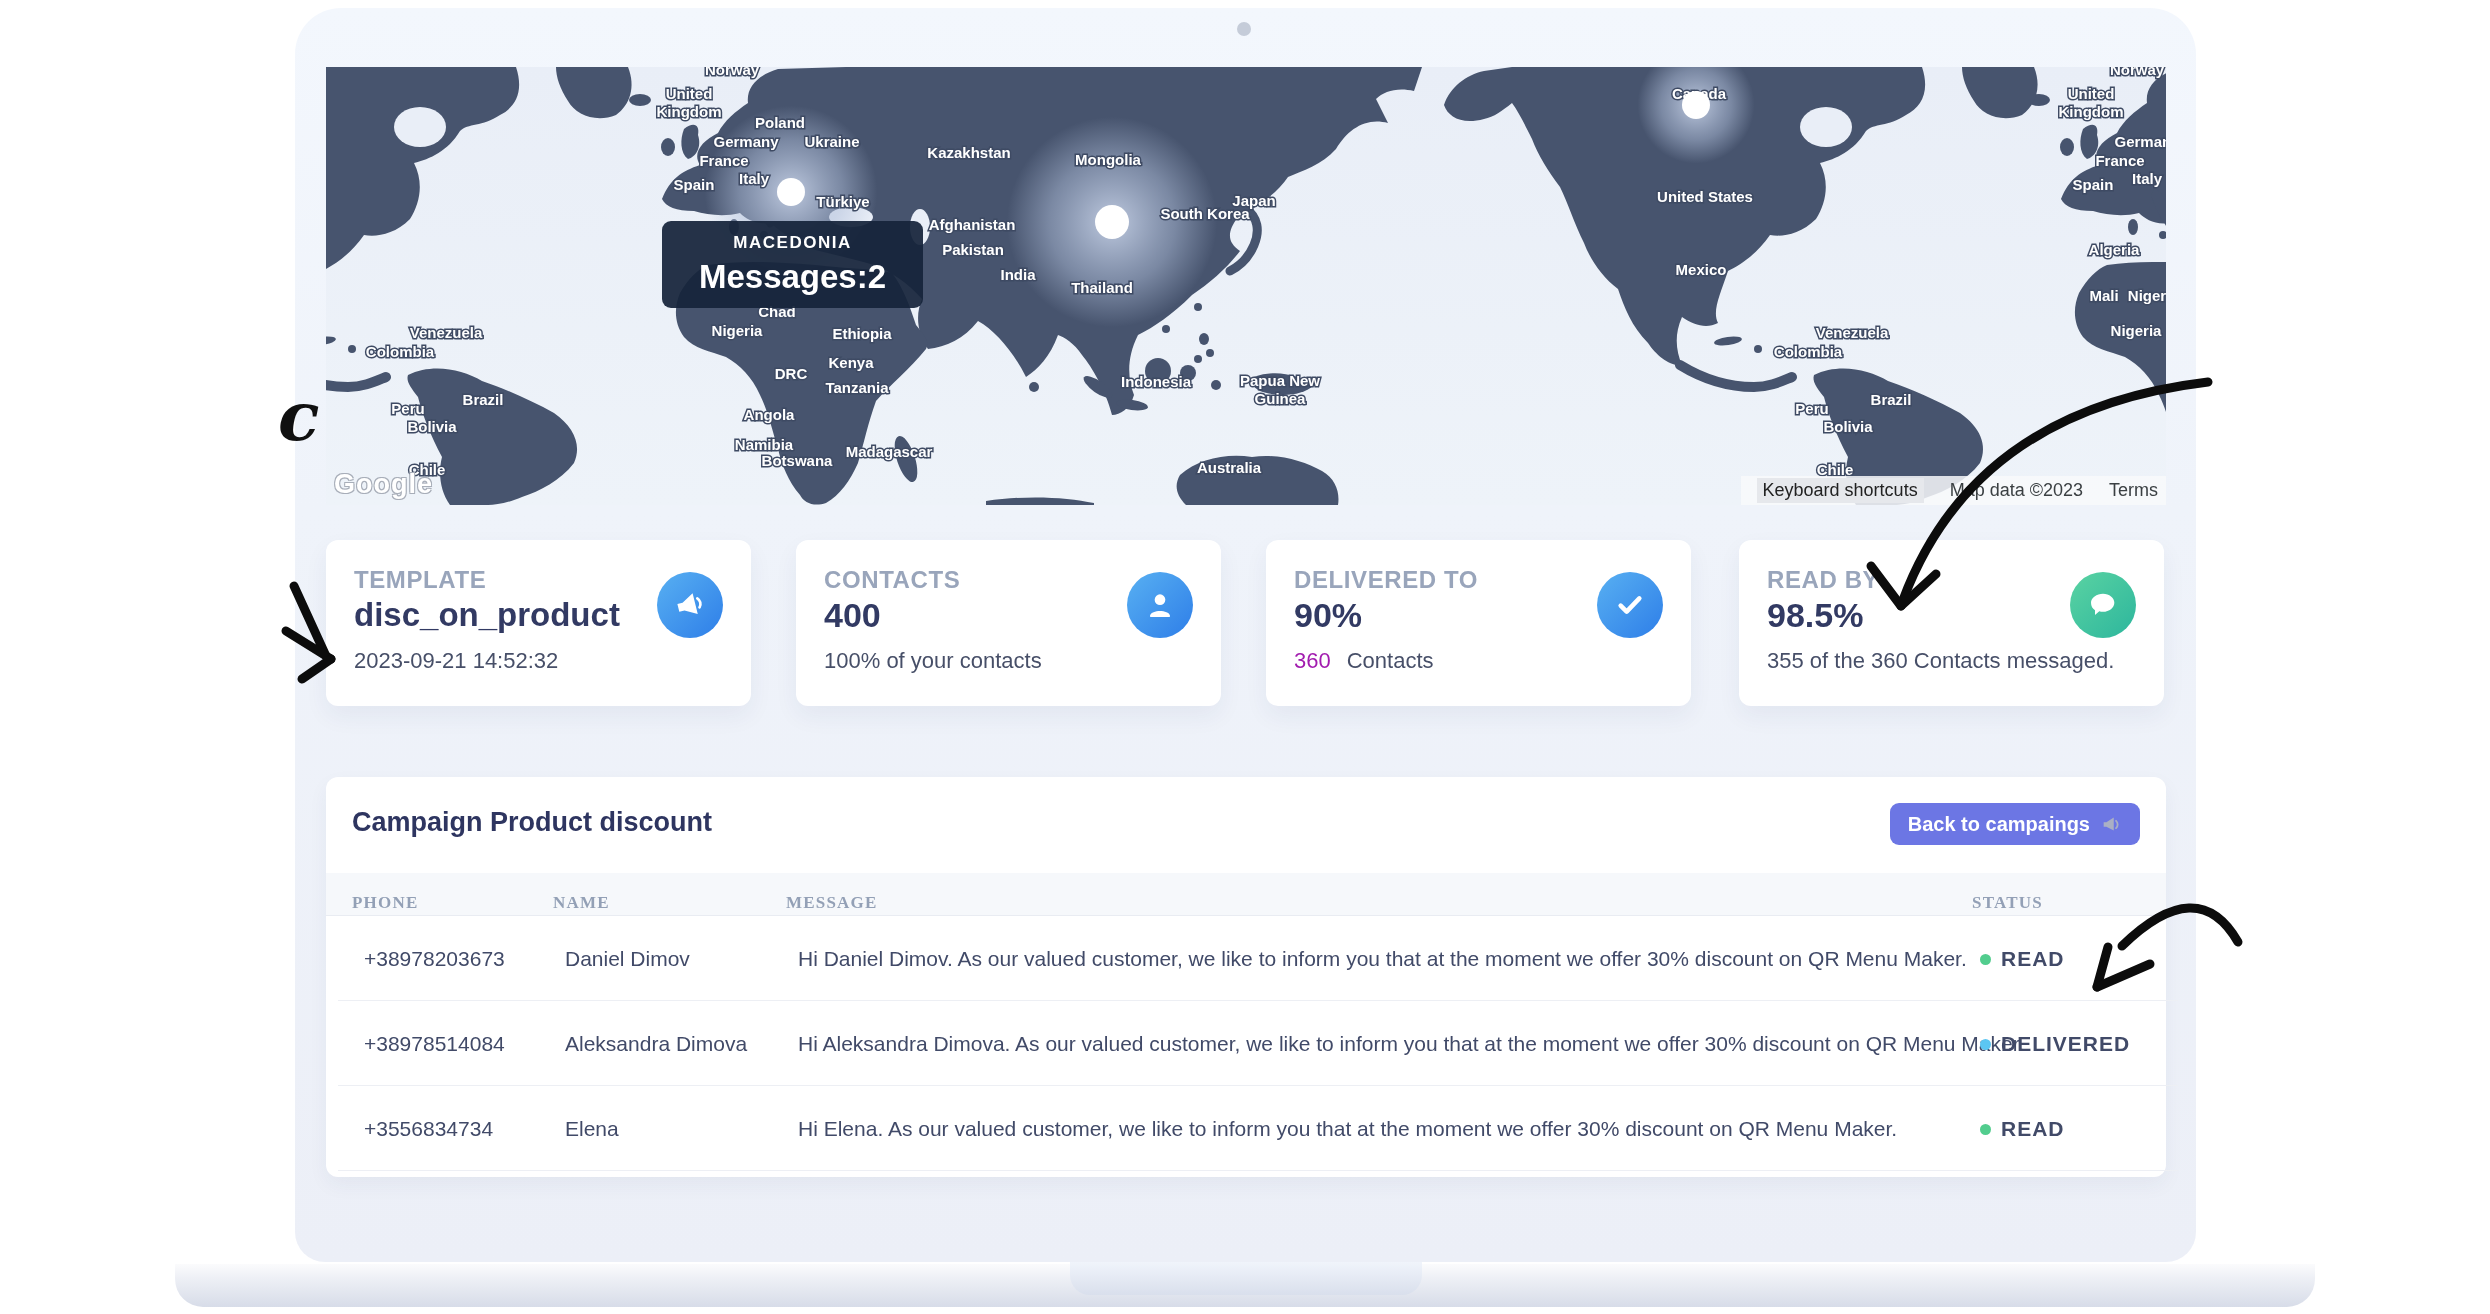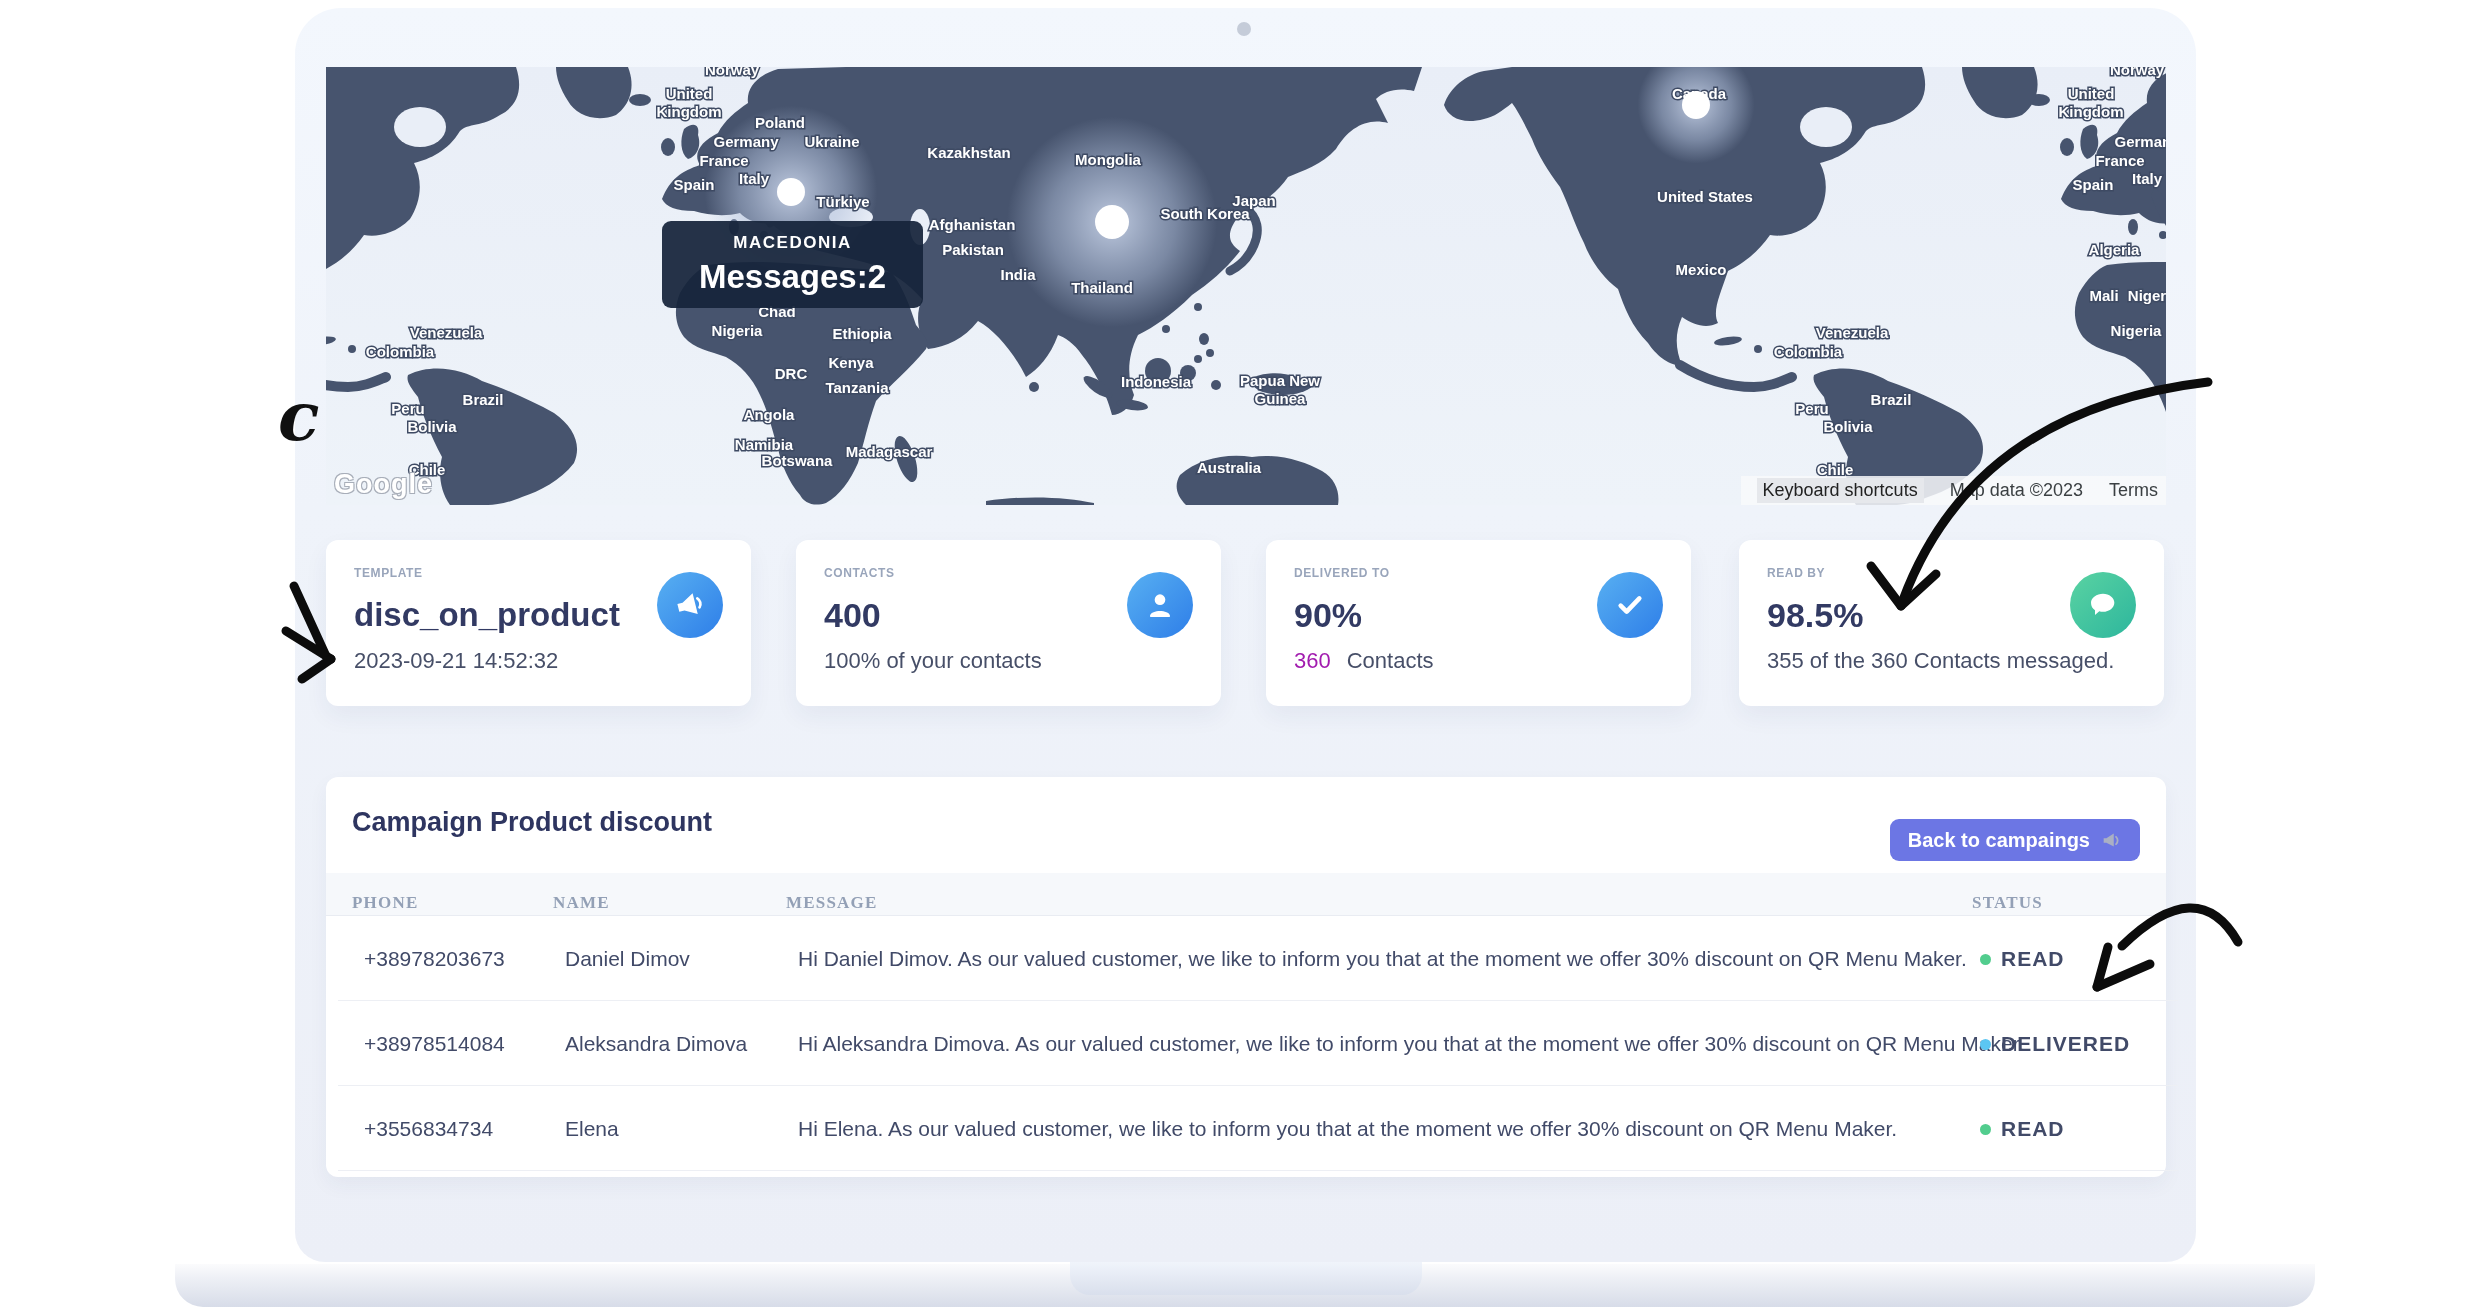--- a/index.html
+++ b/index.html
@@ -33,35 +33,35 @@
       letter-spacing:1px;
       text-shadow:1px 1px 0 #a8aeb9,-1px 1px 0 #a8aeb9,1px -1px 0 #a8aeb9,-1px -1px 0 #a8aeb9;}
   .attrib{position:absolute;right:0;top:409px;height:29px;display:flex;align-items:center;
           gap:26px;padding:0 8px 0 16px;background:rgba(248,249,251,0.85);
           font-size:18px;color:#3b4043;}
   .attrib .chip{background:#e6e8ec;padding:2px 6px;color:#222;}
 
   
   .card{position:absolute;top:540px;width:425px;height:166px;background:#fff;border-radius:12px;
         box-shadow:0 10px 24px rgba(40,55,100,0.06);}
-  .card .label{position:absolute;left:28px;top:26px;font-size:12px;font-weight:bold;
+  .card .label{position:absolute;left:28px;top:26px;font-size:24px;font-weight:bold;
                color:#99a5bb;letter-spacing:0.6px;}
   .card .value{position:absolute;left:28px;top:56px;font-size:34px;font-weight:bold;color:#323a63;}
   .card .sub{position:absolute;left:28px;bottom:32px;font-size:22px;color:#474f68;}
   .card .accent{color:#a21caf;margin-right:16px;}
   .icon-circle{position:absolute;right:28px;top:32px;width:66px;height:66px;border-radius:50%;
                display:flex;align-items:center;justify-content:center;}
   .ic-blue{background:linear-gradient(135deg,#58b0f2,#2e7ee8);}
   .ic-green{background:linear-gradient(135deg,#5ad3a2,#2db69d);}
 
   
   .panel{position:absolute;left:326px;top:777px;width:1840px;height:400px;background:#fff;
          border-radius:12px;box-shadow:0 8px 20px rgba(40,55,100,0.05);}
   .panel-title{position:absolute;left:26px;top:30px;font-size:27px;font-weight:bold;color:#2e3560;}
-  .back-btn{position:absolute;right:26px;top:42px;height:42px;padding:0 18px;border:none;
+  .back-btn{position:absolute;right:26px;top:26px;height:42px;padding:0 18px;border:none;
             background:#6c76e4;color:#fff;font-size:20px;font-weight:bold;border-radius:9px;
             font-family:"Liberation Sans",sans-serif;display:flex;align-items:center;gap:10px;
             cursor:pointer;}
   .thead{position:absolute;left:0;top:96px;width:1840px;height:42px;background:#f6f8fb;
          border-bottom:1px solid #e9ecf2;}
   .th{position:absolute;top:20px;font-size:17px;font-weight:bold;color:#93a0b6;letter-spacing:1.2px;font-family:Liberation Serif, serif;}
   .th-phone{left:26px;} .th-name{left:227px;} .th-message{left:460px;} .th-status{left:1646px;}
   .trows{position:absolute;left:0;top:139px;width:1840px;}
   .trow{position:relative;width:1840px;height:84px;border-bottom:1px solid #edeff4;margin-left:12px;}
   .trow span{position:absolute;top:31px;font-size:21px;color:#414a68;white-space:nowrap;}

